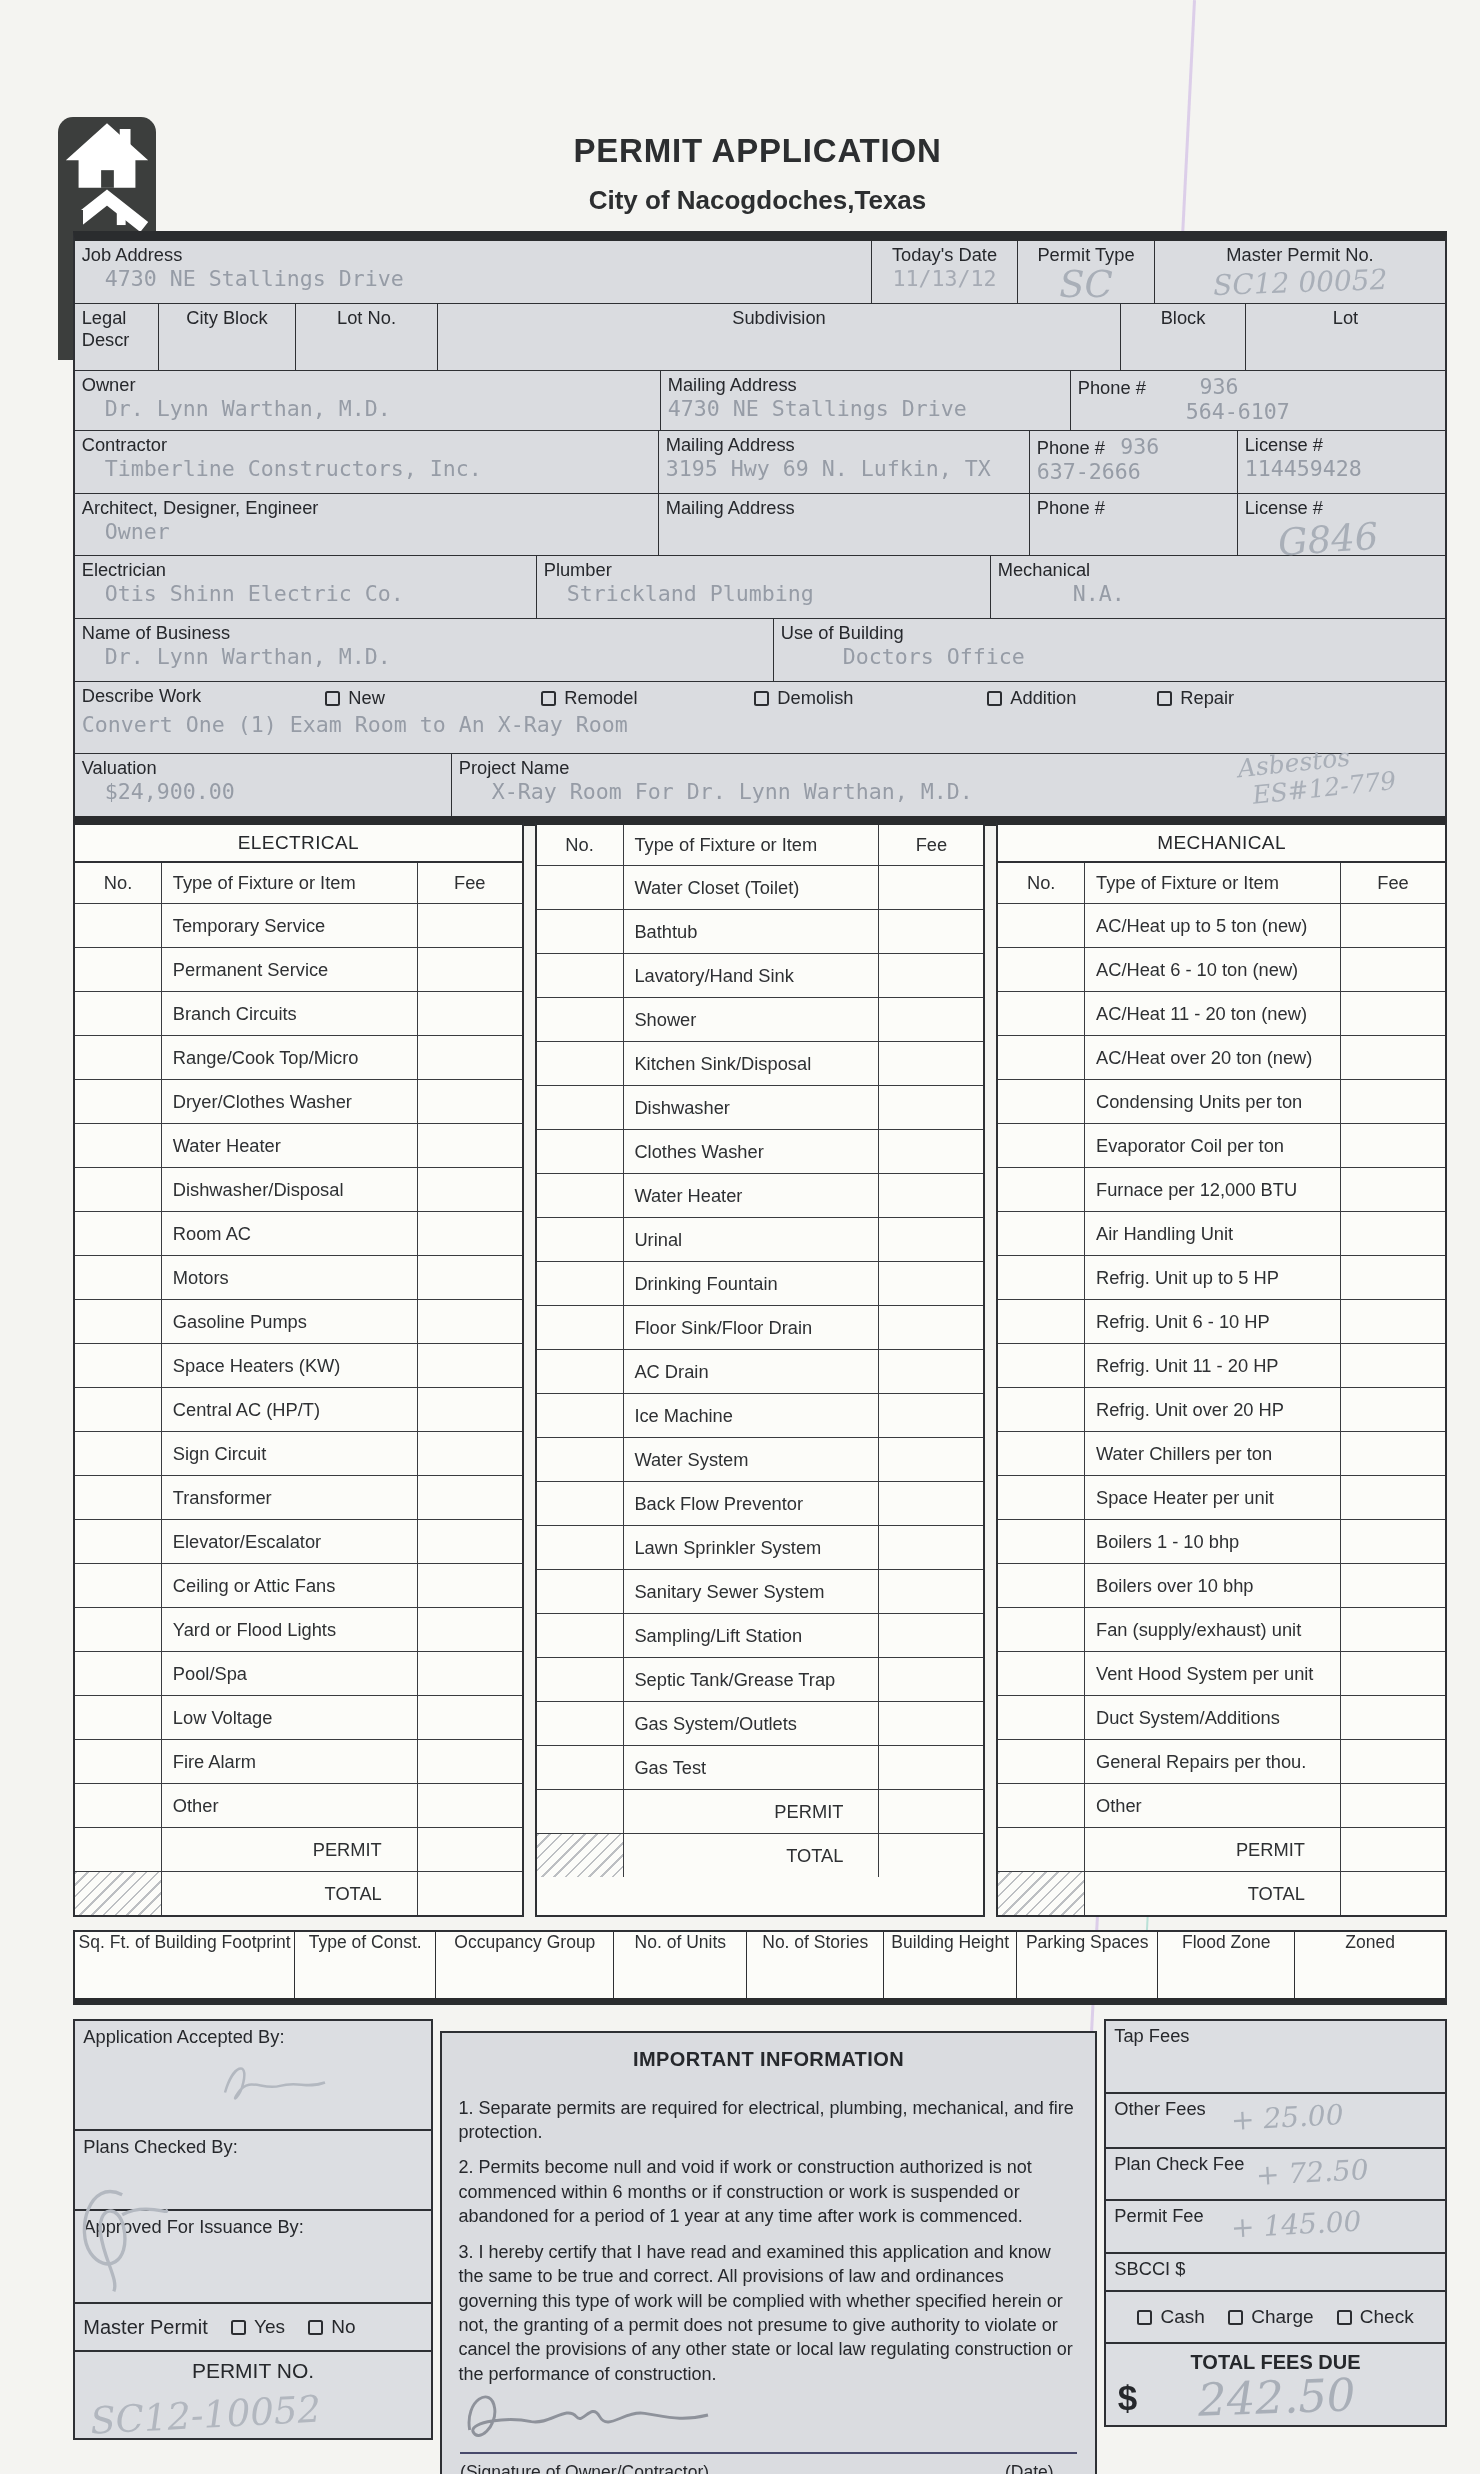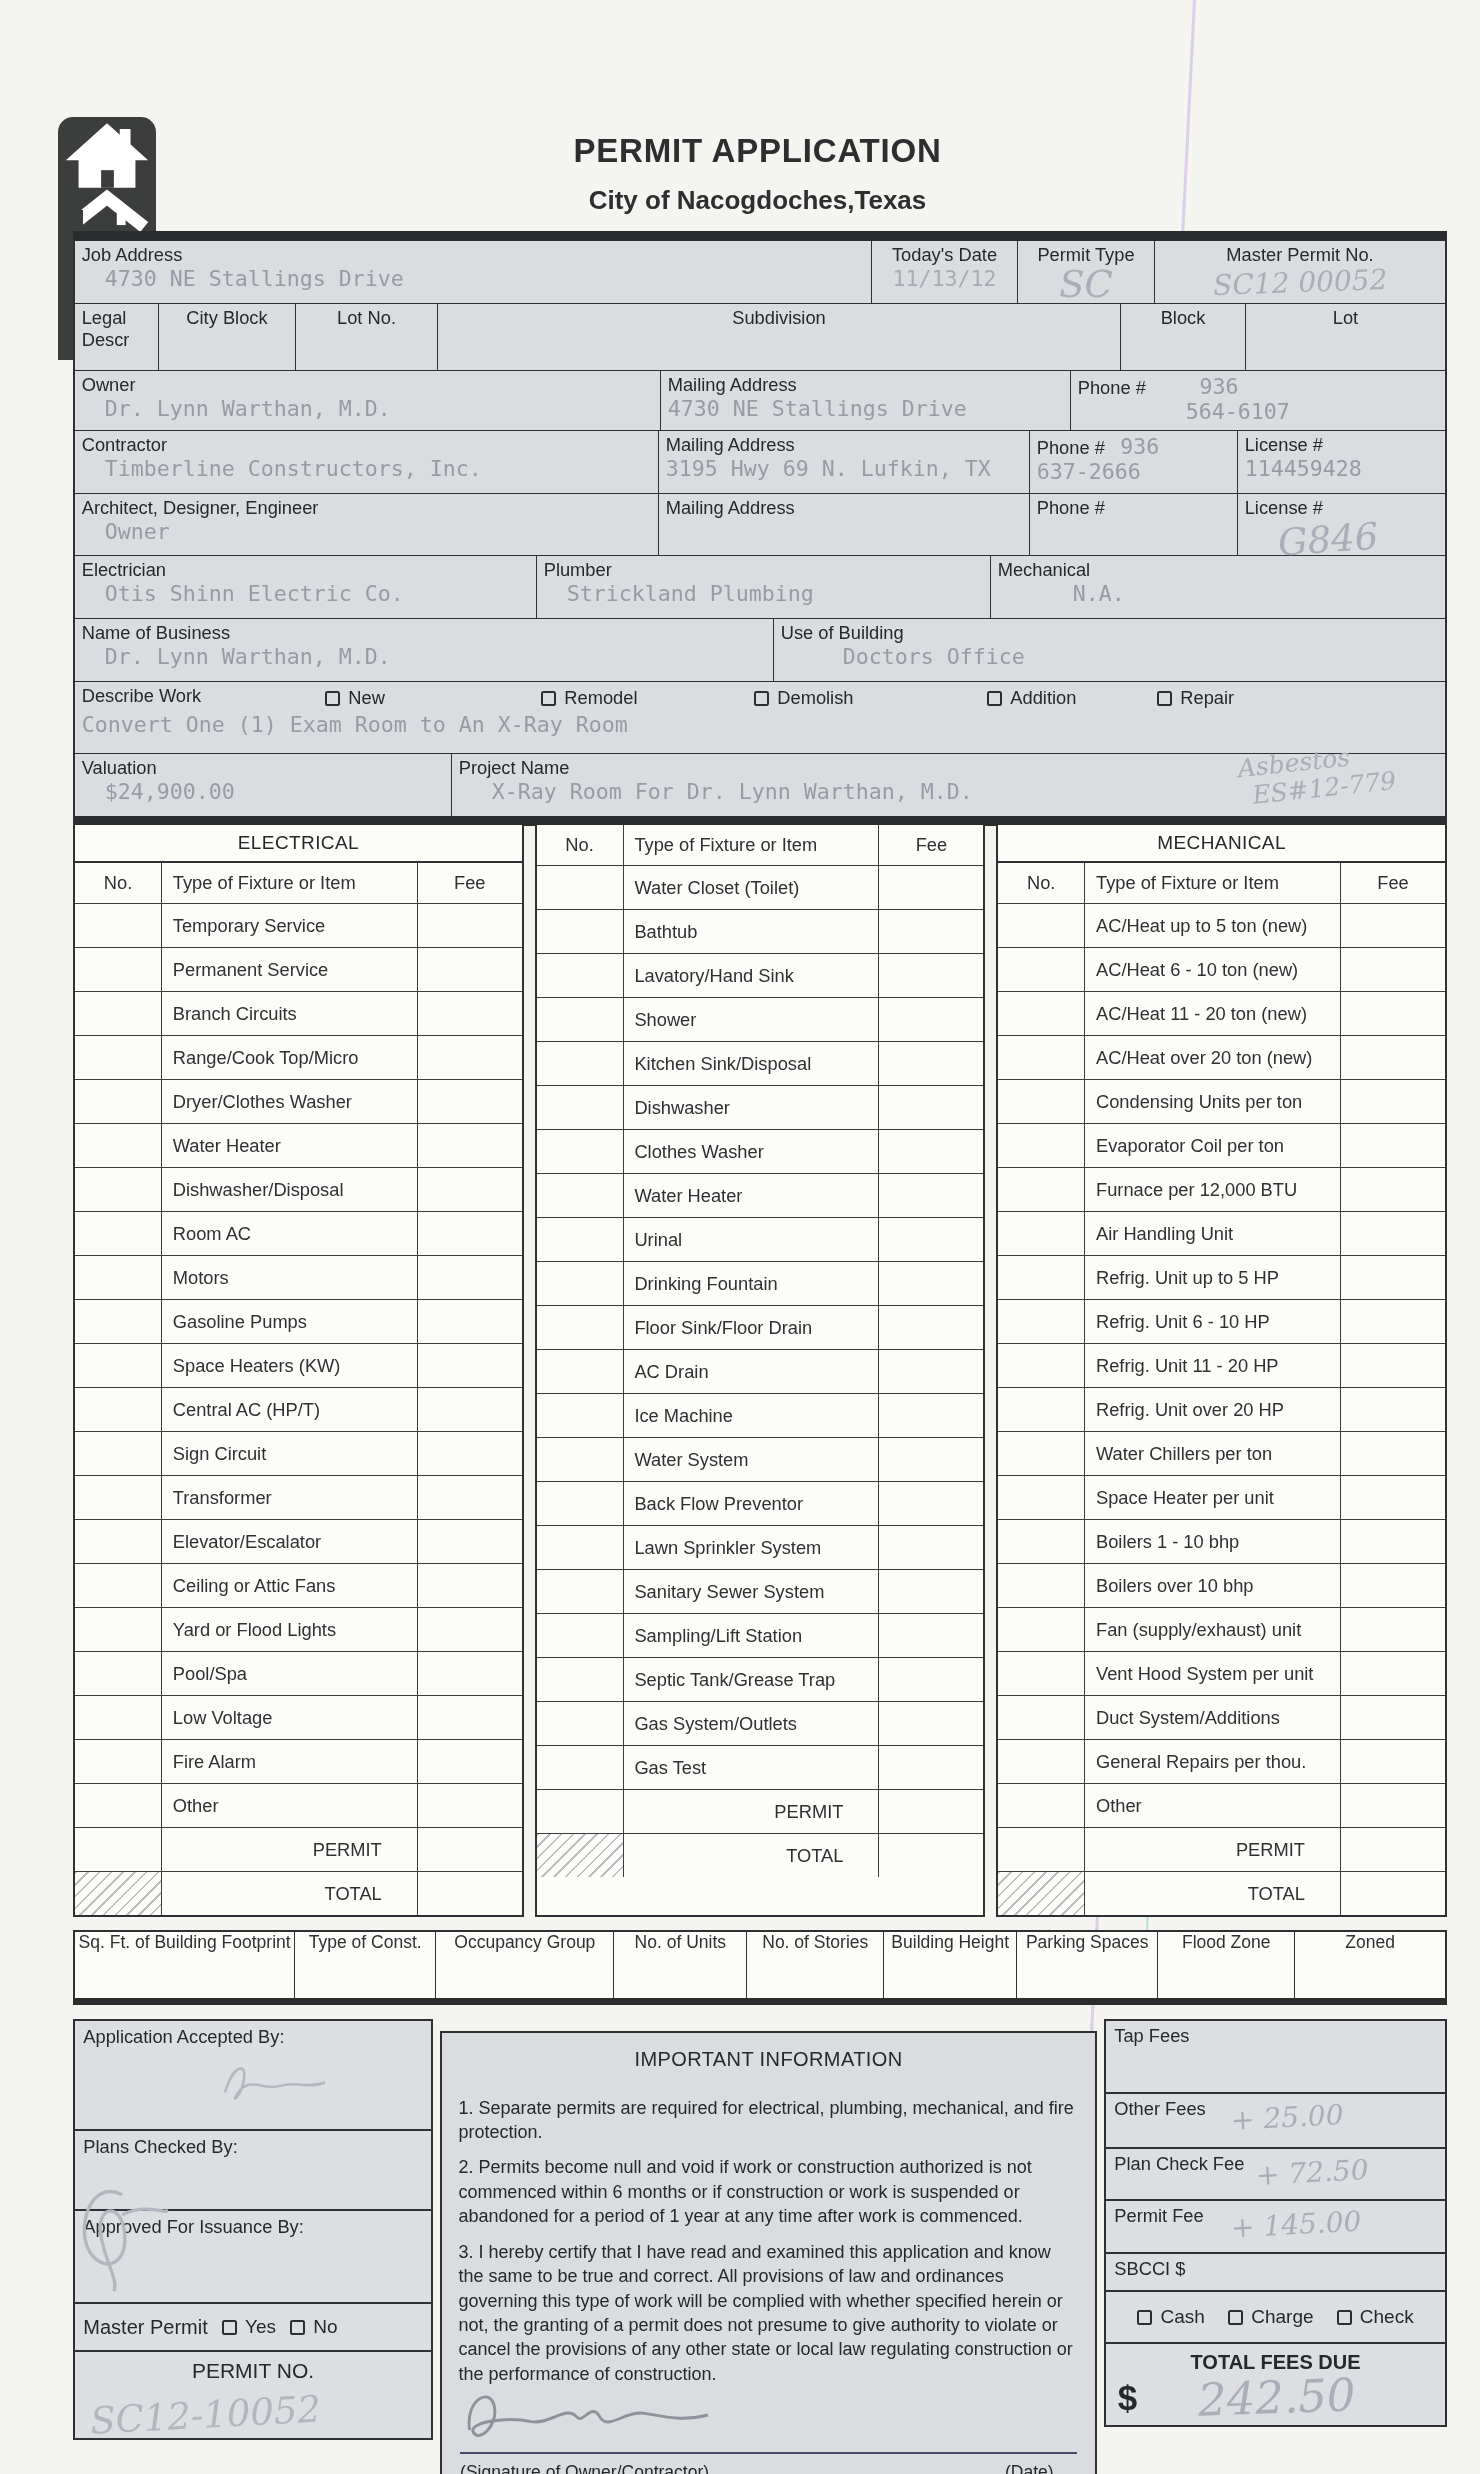--- a/index.html
+++ b/index.html
@@ -62,36 +62,36 @@
 .bcell{border-left:1.7px solid #2e3034;text-align:center;font-size:17.5px;color:#2e3033}
 .bcell:first-child{border-left:none}
 
 
 #bottom{position:absolute;left:73px;top:2019px;width:1374px;display:flex;align-items:flex-start}
 #bleft{width:360px;flex:none}
 .bl-box{border:2.5px solid #2e3034;border-top:none;background:#dcdee2;position:relative;padding:5px 8.3px}
 .bl-box.first{border-top:2.5px solid #2e3034}
 #bmid{flex:1;margin:0 6.7px}
 #impbox{margin-top:11.7px;border:2.5px solid #2e3034;background:#dadce0;padding:11.7px 16.7px 10px}
-#imp-title{text-align:center;font-size:20px;font-weight:normal;color:#26282c;letter-spacing:0.4px;margin-top:3.3px}
+#imp-title{text-align:center;font-size:20px;font-weight:bold;color:#26282c;letter-spacing:0.4px;margin-top:3.3px}
 .info{font-size:18px;color:#26282c;line-height:1.36;margin-top:10.8px}
 .info:first-of-type{margin-top:25px}
 #sigzone{position:relative;height:98px;margin-top:5px}
 #sigline{position:absolute;left:1.7px;right:1.7px;bottom:35px;border-top:2.5px solid #47496b}
 .siglab{position:absolute;bottom:6.7px;font-size:17.5px;color:#26282c}
 #bright{width:343px;flex:none}
 .fee-box{border:2.5px solid #2e3034;border-top:none;background:#dcdee2;position:relative;padding:4.2px 8.3px}
 .fee-box.first{border-top:2.5px solid #2e3034}
 .fee-hw{position:absolute;left:125px;top:6.7px;transform:rotate(-3deg)}
 #payrow{display:flex;align-items:center;justify-content:space-evenly;height:52px}
 #totalbox{height:83px}
 #tf-title{text-align:center;font-weight:bold;font-size:20px;color:#26282c;margin-top:3.3px}
 #tf-cur{position:absolute;left:11.7px;bottom:6.7px;font-size:35px;font-weight:bold;color:#26282c}
 #tf-val{position:absolute;left:92px;top:27px;font-size:45px;transform:rotate(-2deg)}
-.mp-cb{margin-left:14px;white-space:nowrap;font-size:19px;color:#26282c}
+.mp-cb{margin-left:23px;white-space:nowrap;font-size:19px;color:#26282c}
 .mp-cb .cb{margin-right:8.3px}
 #permitno-lab{text-align:center;font-size:21px;color:#26282c;margin-top:1.7px}
 #permitno-val{font-size:37px;transform:rotate(-3deg);margin:8.3px 0 3.3px 6.7px;color:#b2b7bf}
 .sig-svg{position:absolute}
 </style>
 </head>
 <body>
 
 <div id="sheet">
 

